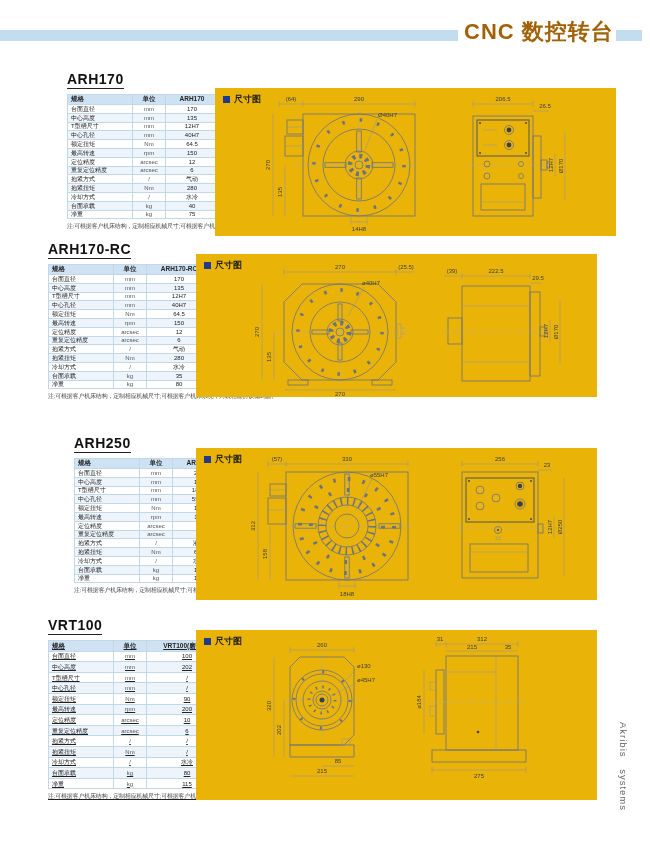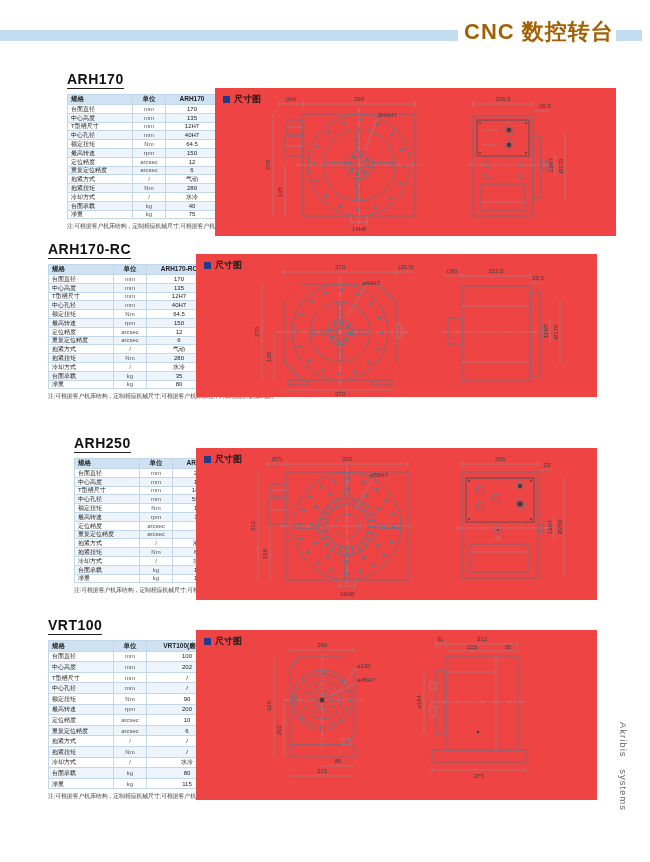--- a/index.html
+++ b/index.html
@@ -29,21 +29,21 @@
   table.spec td:nth-child(1){text-align:left;}
   table.spec td:nth-child(2){text-align:center;color:#555;}
   table.spec td:nth-child(3){text-align:center;}
   table.spec tbody tr:nth-child(even) td{background:#eef4fb;}
   table.t2 th:nth-child(3){width:58px;}
   table.t4 th:nth-child(3){width:74px;}
   table.t4 th,table.t4 td{height:9.6px;}
 
   .note{margin:3px 0 0 48px;font-size:6px;color:#444;letter-spacing:-0.2px;}
 
-  .panel{position:absolute;left:196px;width:401px;background:#ef4444;}
+  .panel{position:absolute;left:196px;width:401px;background:#eab308;}
   .panel-label{position:absolute;top:5px;left:8px;display:flex;align-items:center;gap:4px;
                font-size:9px;font-weight:bold;color:#1b1b1b;}
   .sq{width:7px;height:7px;background:#223a8c;flex:none;}
   .panel svg{position:absolute;left:0;top:0;}
 
   svg text{font-size:6px;fill:#3a3f46;font-family:"Liberation Sans","DejaVu Sans",sans-serif;}
   .ln{stroke:#6b7280;fill:none;stroke-width:0.8;}
   .lt{stroke:#8a97a5;fill:none;stroke-width:0.5;}
   .dim{stroke:#8f949c;fill:none;stroke-width:0.55;}
   .cl{stroke:#a3afbb;fill:none;stroke-width:0.45;stroke-dasharray:7 2 1.5 2;}
@@ -518,21 +518,21 @@
           <text x="351" y="19" text-anchor="middle">23</text>
           <line class="dim" x1="358" y1="68" x2="358" y2="90"></line>
           <text transform="rotate(-90 356 79)" x="356" y="79" text-anchor="middle">12H7</text>
           <line class="dim" x1="368" y1="30" x2="368" y2="128"></line>
           <text transform="rotate(-90 366 79)" x="366" y="79" text-anchor="middle">Ø250</text>
         </g>
       </svg>
     </div>
   </section>
 
-  <section class="product" style="top:616px;height:200px;">
+  <section class="product" style="top:616px;height:200px;text-decoration:underline;">
     <h2 class="sec-title">VRT100</h2><br>
     <table class="spec t4">
       <thead>
           <tr>
         <th>规格</th>
         <th>单位</th>
         <th>VRT100(磨削用)</th>
       </tr>
         </thead>
       <tbody>

